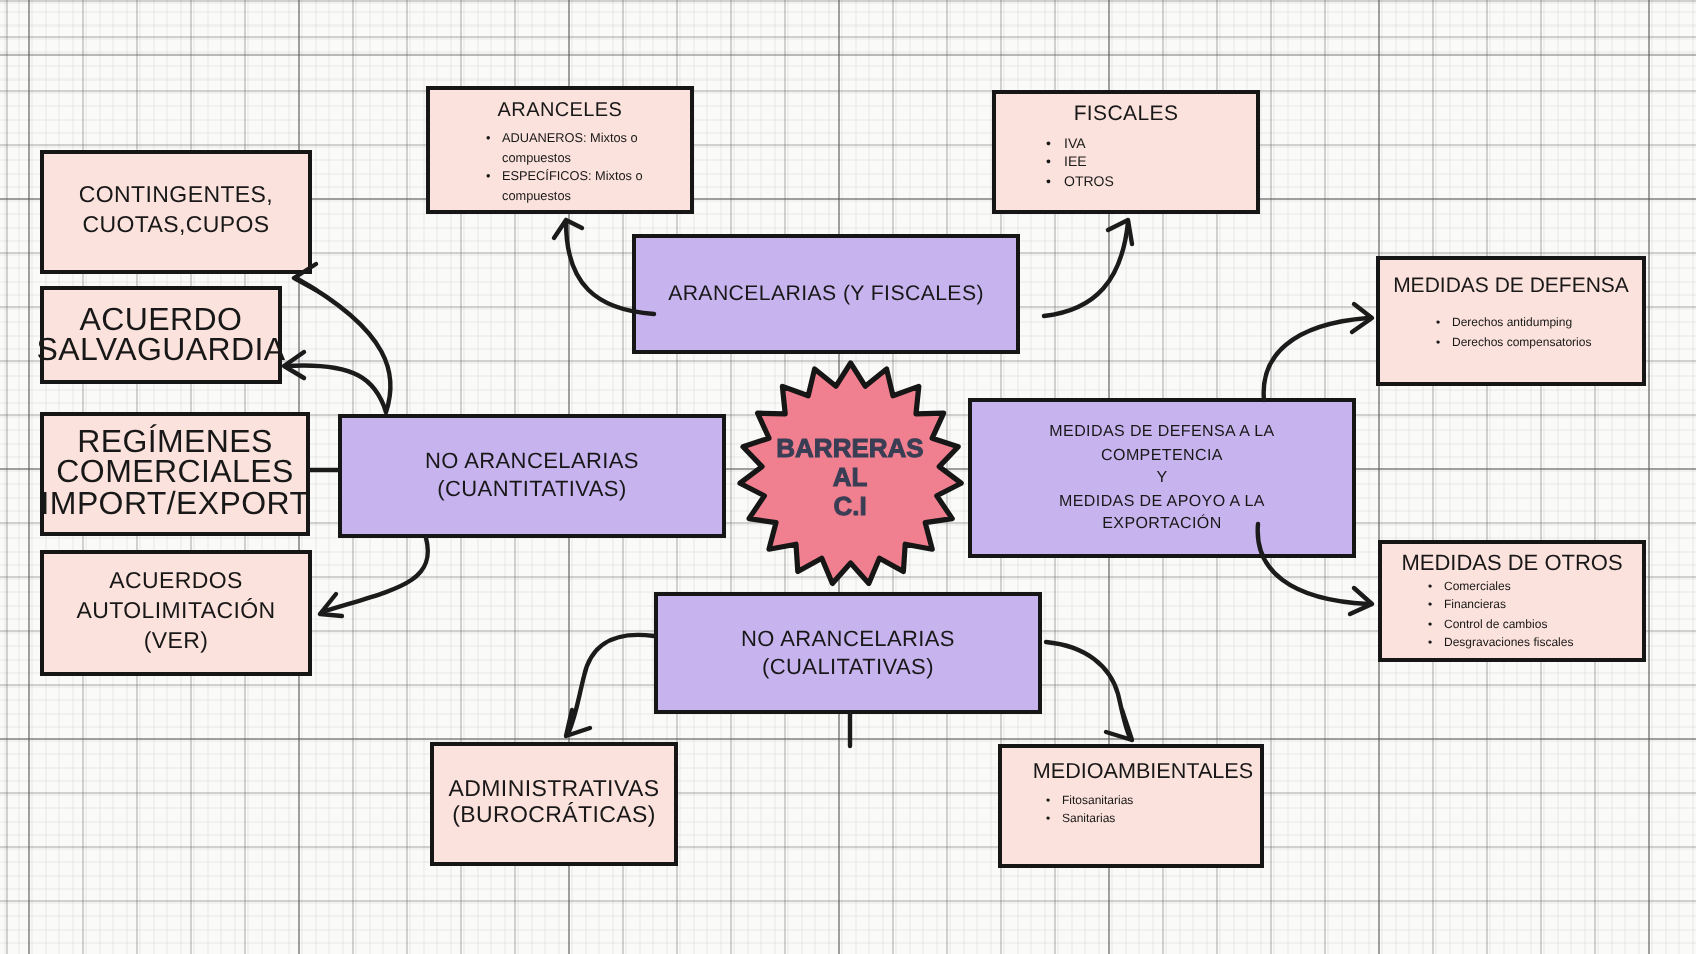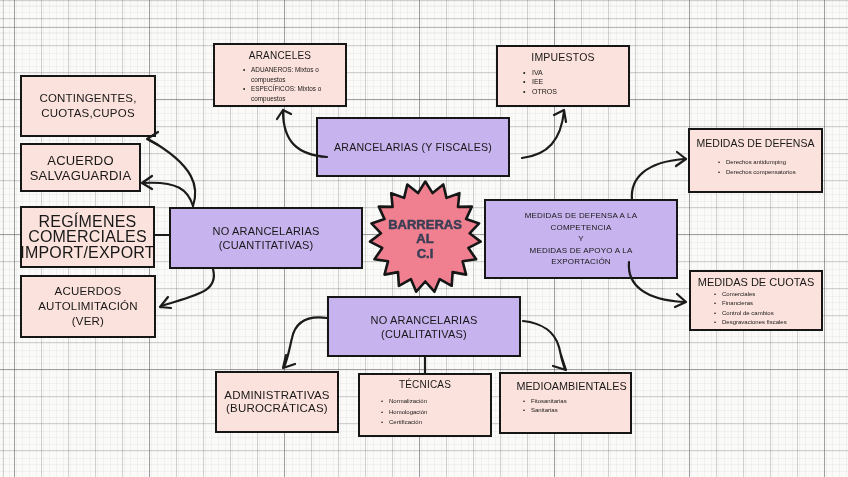--- a/index.html
+++ b/index.html
@@ -30,72 +30,64 @@
 
   <div class="box pink" style="left:213px;top:43px;width:134px;height:64px;display:block;">
     <div class="title" style="font-size:10px;margin-top:5px;text-align:center;">ARANCELES</div>
     <div style="font-size:6.4px;text-align:left;margin:4px 0 0 36px;line-height:9.6px;">
       <div style="position:relative;"><span style="position:absolute;left:-8px;">•</span>ADUANEROS: Mixtos o<br>compuestos</div>
       <div style="position:relative;"><span style="position:absolute;left:-8px;">•</span>ESPECÍFICOS: Mixtos o<br>compuestos</div>
     </div>
   </div>
 
   <div class="box pink" style="left:496px;top:45px;width:134px;height:62px;display:block;">
-    <div class="title" style="font-size:10.5px;margin-top:4px;text-align:center;">IMPUESTOS</div>
+    <div class="title" style="font-size:10.5px;margin-top:4px;text-align:center;">FISCALES</div>
     <div style="font-size:7px;text-align:left;margin:5px 0 0 34px;line-height:9.4px;">
       <div style="position:relative;"><span style="position:absolute;left:-9px;">•</span>IVA</div>
       <div style="position:relative;"><span style="position:absolute;left:-9px;">•</span>IEE</div>
       <div style="position:relative;"><span style="position:absolute;left:-9px;">•</span>OTROS</div>
     </div>
   </div>
 
   <div class="box pink title" style="left:20px;top:75px;width:136px;height:62px;font-size:11.5px;line-height:15px;">CONTINGENTES,<br>CUOTAS,CUPOS</div>
 
-  <div class="box pink title" style="left:20px;top:143px;width:121px;height:49px;font-size:13px;line-height:15px;">ACUERDO<br>SALVAGUARDIA</div>
+  <div class="box pink title" style="left:20px;top:143px;width:121px;height:49px;font-size:16px;line-height:15px;">ACUERDO<br>SALVAGUARDIA</div>
 
   <div class="box pink title" style="left:20px;top:206px;width:135px;height:62px;font-size:16px;line-height:15.2px;">REGÍMENES<br>COMERCIALES<br>IMPORT/EXPORT</div>
 
   <div class="box pink title" style="left:20px;top:275px;width:136px;height:63px;font-size:11.5px;line-height:15.2px;">ACUERDOS<br>AUTOLIMITACIÓN<br>(VER)</div>
 
   <div class="box purple title" style="left:169px;top:207px;width:194px;height:62px;font-size:11px;line-height:14px;">NO ARANCELARIAS<br>(CUANTITATIVAS)</div>
 
   <div class="box purple title" style="left:316px;top:117px;width:194px;height:60px;font-size:10.6px;white-space:nowrap;letter-spacing:0.2px;">ARANCELARIAS (Y FISCALES)</div>
 
   <div class="box purple" style="left:484px;top:199px;width:194px;height:80px;font-size:8px;line-height:11.4px;letter-spacing:0.2px;">MEDIDAS DE DEFENSA A LA<br>COMPETENCIA<br>Y<br>MEDIDAS DE APOYO A LA<br>EXPORTACIÓN</div>
 
   <div class="box pink" style="left:688px;top:128px;width:135px;height:65px;display:block;">
     <div class="title" style="font-size:10.5px;margin-top:7px;text-align:center;white-space:nowrap;letter-spacing:0;">MEDIDAS DE DEFENSA</div>
     <div style="font-size:6px;text-align:left;margin:9px 0 0 36px;line-height:9.5px;">
       <div style="position:relative;"><span style="position:absolute;left:-8px;">•</span>Derechos antidumping</div>
       <div style="position:relative;"><span style="position:absolute;left:-8px;">•</span>Derechos compensatorios</div>
     </div>
   </div>
 
   <div class="box pink" style="left:689px;top:270px;width:134px;height:61px;display:block;">
-    <div class="title" style="font-size:11px;margin-top:4px;text-align:center;white-space:nowrap;letter-spacing:0;">MEDIDAS DE CUOTAS</div>
+    <div class="title" style="font-size:11px;margin-top:4px;text-align:center;white-space:nowrap;letter-spacing:0;">MEDIDAS DE OTROS</div>
     <div style="font-size:6px;text-align:left;margin:2px 0 0 31px;line-height:9.4px;">
       <div style="position:relative;"><span style="position:absolute;left:-8px;">•</span>Comerciales</div>
       <div style="position:relative;"><span style="position:absolute;left:-8px;">•</span>Financieras</div>
       <div style="position:relative;"><span style="position:absolute;left:-8px;">•</span>Control de cambios</div>
       <div style="position:relative;"><span style="position:absolute;left:-8px;">•</span>Desgravaciones fiscales</div>
     </div>
   </div>
 
   <div class="box purple title" style="left:327px;top:296px;width:194px;height:61px;font-size:11px;line-height:14px;">NO ARANCELARIAS<br>(CUALITATIVAS)</div>
 
   <div class="box pink title" style="left:215px;top:371px;width:124px;height:62px;font-size:11.5px;line-height:13.5px;">ADMINISTRATIVAS<br>(BUROCRÁTICAS)</div>
 
-  <div class="box pink" style="left:358px;top:373px;width:134px;height:64px;display:block;">
-    <div class="title" style="font-size:10px;margin-top:4px;text-align:center;">TÉCNICAS</div>
-    <div style="font-size:6px;text-align:left;margin:6px 0 0 29px;line-height:10.6px;">
-      <div style="position:relative;"><span style="position:absolute;left:-8px;">•</span>Normalización</div>
-      <div style="position:relative;"><span style="position:absolute;left:-8px;">•</span>Homologación</div>
-      <div style="position:relative;"><span style="position:absolute;left:-8px;">•</span>Certificación</div>
-    </div>
-  </div>
 
   <div class="box pink" style="left:499px;top:372px;width:133px;height:62px;display:block;">
     <div class="title" style="font-size:10.8px;margin-top:6px;text-align:center;white-space:nowrap;letter-spacing:0;margin-left:12px;">MEDIOAMBIENTALES</div>
     <div style="font-size:6px;text-align:left;margin:5px 0 0 30px;line-height:9.4px;">
       <div style="position:relative;"><span style="position:absolute;left:-8px;">•</span>Fitosanitarias</div>
       <div style="position:relative;"><span style="position:absolute;left:-8px;">•</span>Sanitarias</div>
     </div>
   </div>
 
   <svg width="848" height="477" viewBox="0 0 848 477">

